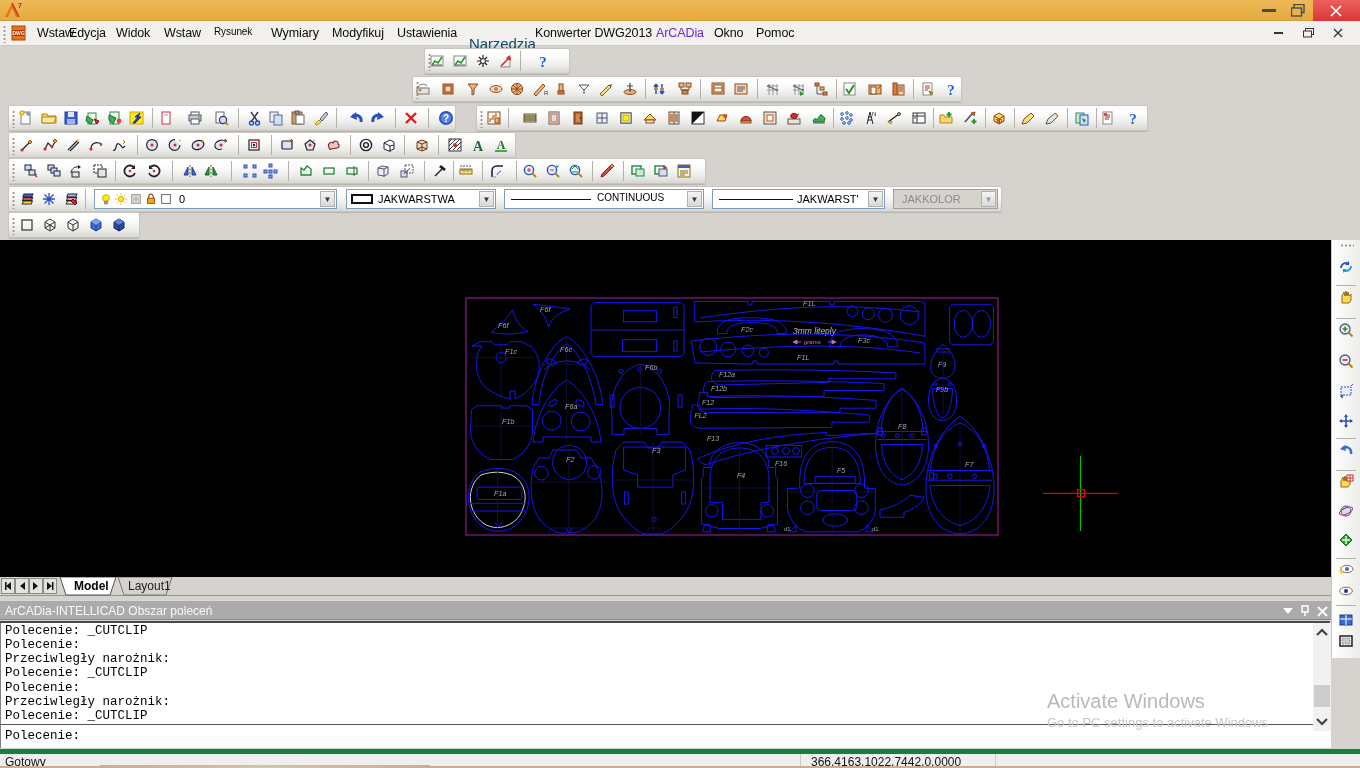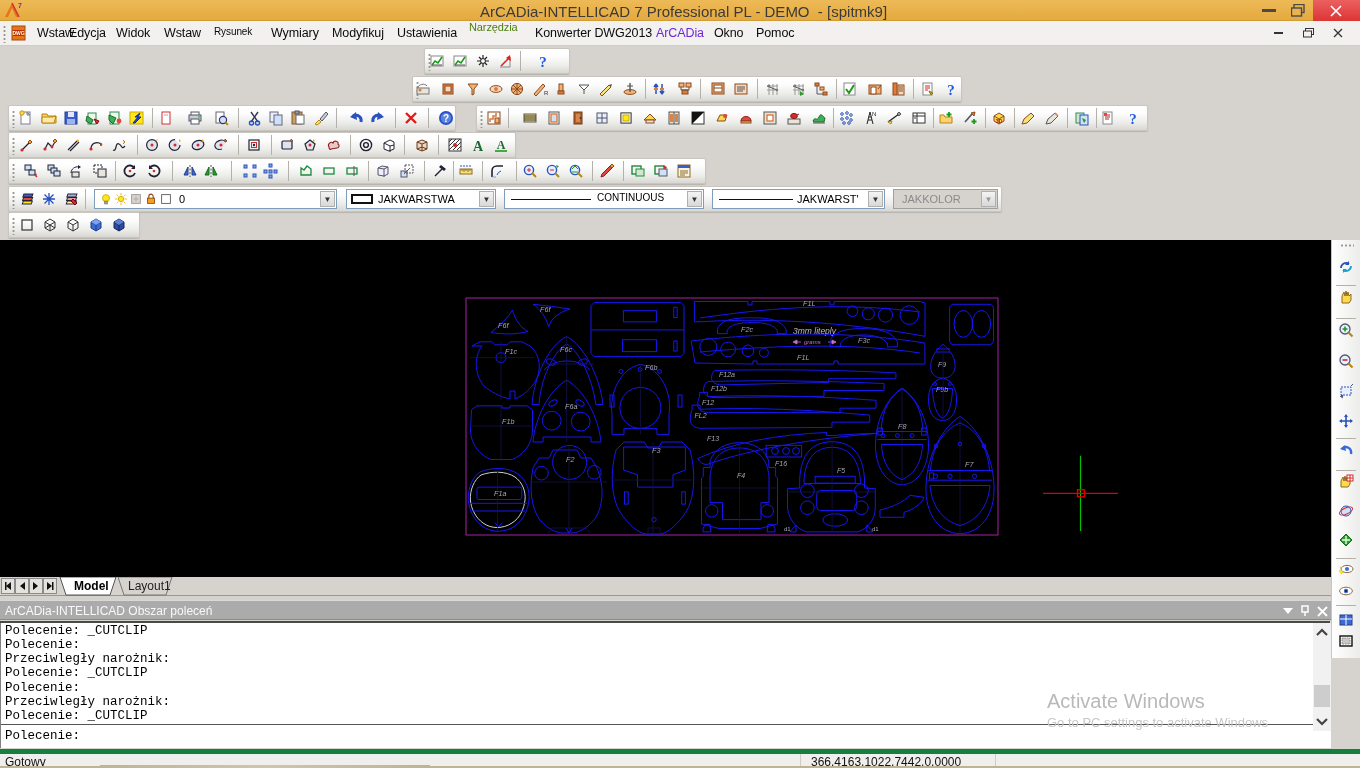--- a/index.html
+++ b/index.html
@@ -8,21 +8,20 @@
 .sep{position:absolute;top:3px;width:1px;height:20px;background:#b4b1aa}
 .combo{position:absolute;height:20px;background:#fff;border:1px solid #7f9db9;font-size:11px;color:#000}
 .combo .arr{position:absolute;right:1px;top:1px;width:15px;height:16px;background:linear-gradient(#f4f4f4,#d8d8d8);border:1px solid #b0b0b0;text-align:center;font-size:8px;line-height:16px;color:#333}
 </style></head><body>
 <div class="abs" style="left:0;top:0;width:1360px;height:21px;background:linear-gradient(180deg,#edba58,#e5a93e);border-bottom:1px solid #cf9c38;box-sizing:border-box">
 <svg width="22" height="18" viewBox="0 0 22 18" style="position:absolute;left:3px;top:1px">
       <path d="M2 16L9 2l7 14h-3l-4-9-4 9z" fill="#e87417"></path>
       <path d="M9 2l7 14" stroke="#c33" stroke-width="1.5"></path>
       <text x="15" y="7" font-size="7" fill="#a0208a" font-weight="bold">7</text>
     </svg>
-<div style="position:absolute;left:480px;top:3px;font-size:15px;color:#3a3a3a">ArCADia-INTELLICAD 7 Professional PL - DEMO&nbsp; - [spitmk9]</div>
 <div style="position:absolute;left:1262px;top:9px;width:14px;height:3px;background:#4a4a4a"></div>
 <svg width="14" height="13" viewBox="0 0 14 13" style="position:absolute;left:1291px;top:4px">
       <rect x="3" y="0.5" width="10" height="8" fill="none" stroke="#4a4a4a" stroke-width="1.4"></rect>
       <rect x="0.5" y="4" width="10" height="8" fill="#e9b450" stroke="#4a4a4a" stroke-width="1.4"></rect>
     </svg>
 </div>
 <div class="abs" style="left:1313px;top:0;width:47px;height:21px;background:linear-gradient(180deg,#ec6060,#dc3535)">
 <svg width="12" height="12" viewBox="0 0 12 12" style="position:absolute;left:17px;top:5px">
       <path d="M1 1l10 10M11 1L1 11" stroke="#fff" stroke-width="1.6"></path>
     </svg>
@@ -35,21 +34,21 @@
       <text x="7.5" y="10" font-size="5" fill="#ffd" text-anchor="middle" font-weight="bold">DWG</text>
     </svg>
 <div style="position:absolute;left:37px;top:5px;font-size:12.5px;letter-spacing:-0.1px;color:#0a0a0a">Wstaw</div>
     <div style="position:absolute;left:69px;top:5px;font-size:12.5px;letter-spacing:-0.1px;color:#0a0a0a">Edycja</div>
     <div style="position:absolute;left:116px;top:5px;font-size:12.5px;letter-spacing:-0.1px;color:#0a0a0a">Widok</div>
     <div style="position:absolute;left:164px;top:5px;font-size:12.5px;letter-spacing:-0.1px;color:#0a0a0a">Wstaw</div>
     <div style="position:absolute;left:214px;top:5px;font-size:10px;letter-spacing:-0.1px;color:#0a0a0a">Rysunek</div>
     <div style="position:absolute;left:271px;top:5px;font-size:12.5px;letter-spacing:-0.1px;color:#0a0a0a">Wymiary</div>
     <div style="position:absolute;left:332px;top:5px;font-size:12.5px;letter-spacing:-0.1px;color:#0a0a0a">Modyfikuj</div>
     <div style="position:absolute;left:397px;top:5px;font-size:12.5px;letter-spacing:-0.1px;color:#0a0a0a">Ustawienia</div>
-    <div style="position:absolute;left:469px;top:0;font-size:11px;letter-spacing:-0.1px;color:#4d7c0f">Narzędzia</div>
+    <div style="position:absolute;left:469px;top:14px;font-size:15px;letter-spacing:-0.1px;color:#0c4a6e">Narzędzia</div>
     <div style="position:absolute;left:535px;top:5px;font-size:12.5px;letter-spacing:-0.1px;color:#0a0a0a">Konwerter DWG2013</div>
     <div style="position:absolute;left:656px;top:5px;font-size:12.5px;letter-spacing:-0.1px;color:#6d28d9">ArCADia</div>
     <div style="position:absolute;left:714px;top:5px;font-size:12.5px;letter-spacing:-0.1px;color:#0a0a0a">Okno</div>
     <div style="position:absolute;left:756px;top:5px;font-size:12.5px;letter-spacing:-0.1px;color:#0a0a0a">Pomoc</div>
 <div style="position:absolute;left:1274px;top:11px;width:9px;height:2px;background:#333"></div>
 <svg width="11" height="10" viewBox="0 0 11 10" style="position:absolute;left:1303px;top:7px">
       <rect x="2.5" y="0.5" width="8" height="6" fill="none" stroke="#333"></rect>
       <rect x="0.5" y="3" width="8" height="6" fill="#f2f1ef" stroke="#333"></rect>
     </svg>
 <svg width="10" height="10" viewBox="0 0 10 10" style="position:absolute;left:1333px;top:7px">

